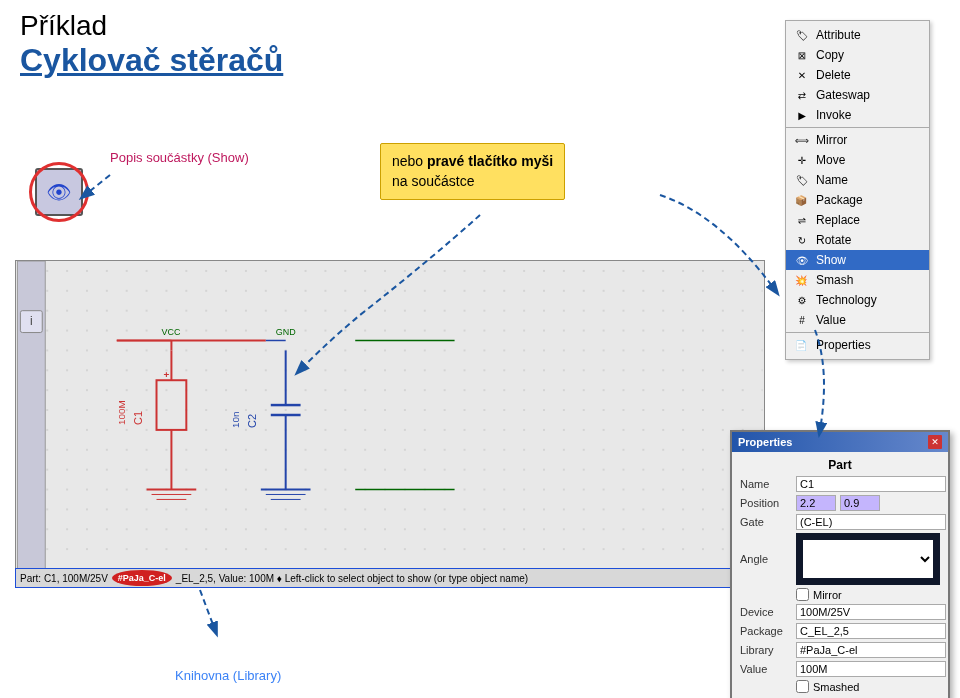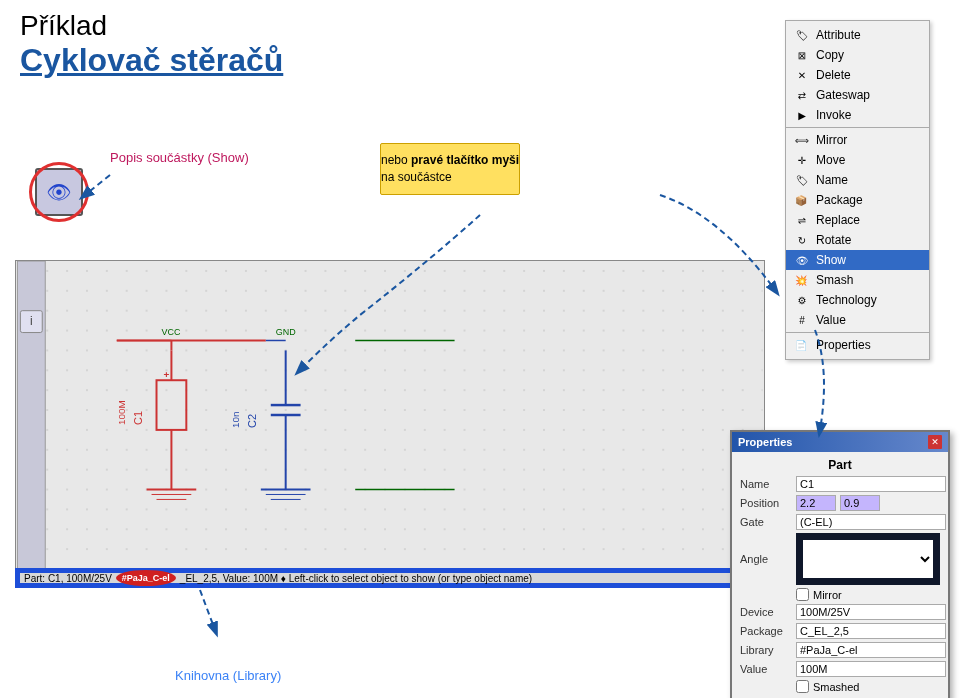--- a/index.html
+++ b/index.html
@@ -106,22 +106,22 @@
       border-radius: 50%;
     }
 
     
     .nebo-callout {
       position: absolute;
       top: 143px;
       left: 380px;
       background: #ffe060;
       border: 1px solid #cca000;
-      padding: 8px 0;
-      font-size: 12px;
+      padding: 8px 11px;
+      font-size: 14px;
       line-height: 1.4;
       border-radius: 2px;
     }
     .nebo-callout span.bold {
       font-weight: bold;
     }
 
     
     .schematic-area {
       position: absolute;
@@ -141,21 +141,21 @@
     }
 
     
     .status-bar {
       position: absolute;
       top: 568px;
       left: 15px;
       width: 750px;
       height: 20px;
       background: #d8d8d8;
-      border: 5px solid #1d4ed8;
+      border: 1px solid #1d4ed8;
       font-size: 10px;
       display: flex;
       align-items: center;
       padding: 0 4px;
       gap: 4px;
     }
 
     
     .status-highlight {
       background: #d02020;

